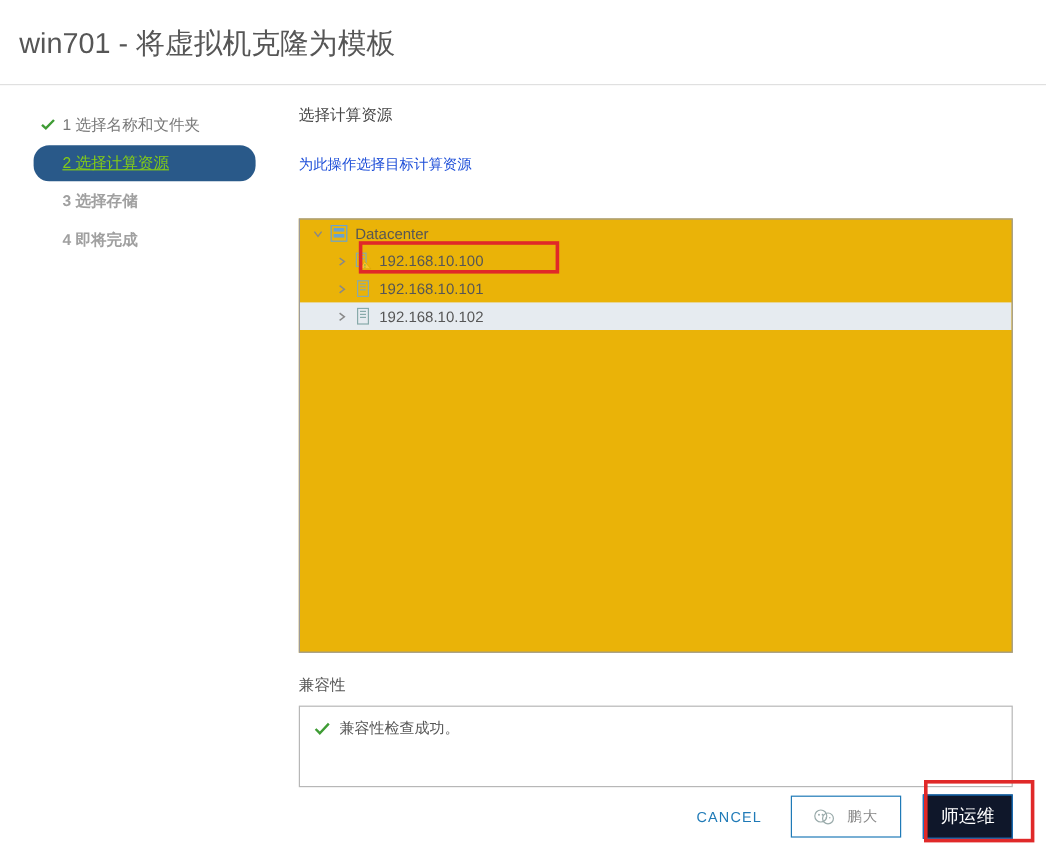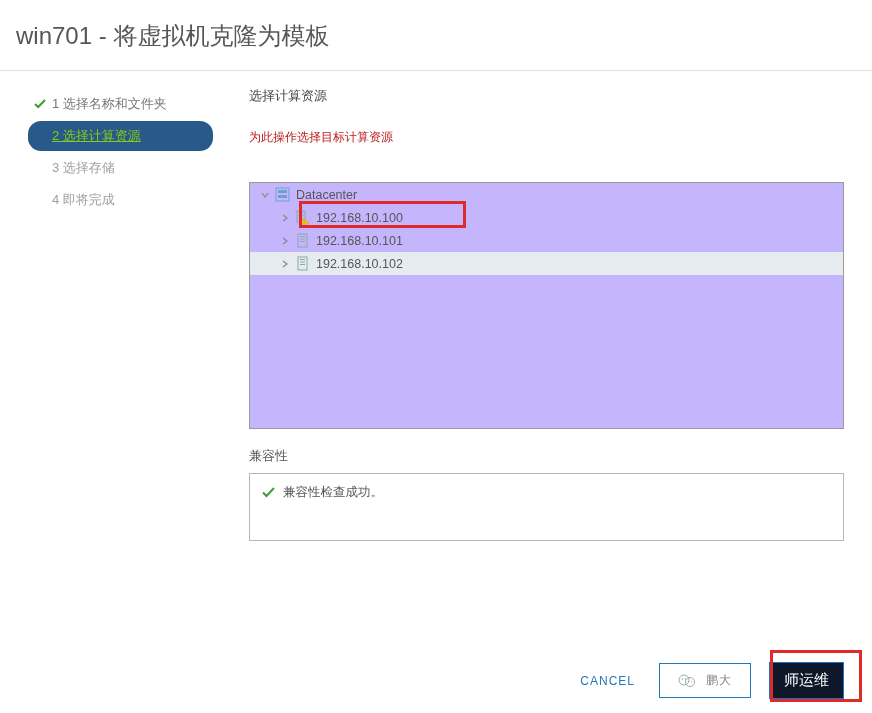--- a/index.html
+++ b/index.html
@@ -34,34 +34,34 @@
       padding: 6px 8px 6px 6px;
       font-size: 13px;
       color: #919191;
       margin-bottom: 2px;
       border-radius: 14px 14px 14px 14px;
     }
     .step .check { width: 14px; display: inline-flex; margin-right: 4px; }
     .step.completed { color: #777; }
     .step.active { background: #295989; color: #84cc16; border-radius: 13px; text-decoration: underline; }
     .step.active .step-label { font-weight: 500; }
-    .step.pending { color: #a0a0a0; }
+    .step.pending { color: #a0a0a0; font-weight: bold; }
 
     .main-area {
       flex: 1;
       padding: 4px 28px 0 24px;
     }
     .section-title { font-size: 13px; color: #464646; margin-bottom: 24px; }
-    .section-sub { font-size: 12px; color: #b91c1c; margin-bottom: 28px; }
+    .section-sub { font-size: 12px; color: #1d4ed8; margin-bottom: 28px; }
 
     .tree-box {
       border: 1px solid #9a9a9a;
-      height: 247px;
+      height: 362px;
       overflow: auto;
-      background: #c4b5fd;
+      background: #eab308;
       margin-top: 36px;
     }
     .tree-row {
       display: flex;
       align-items: center;
       height: 23px;
       padding-left: 8px;
       font-size: 12.5px;
       color: #565656;
       user-select: none;

